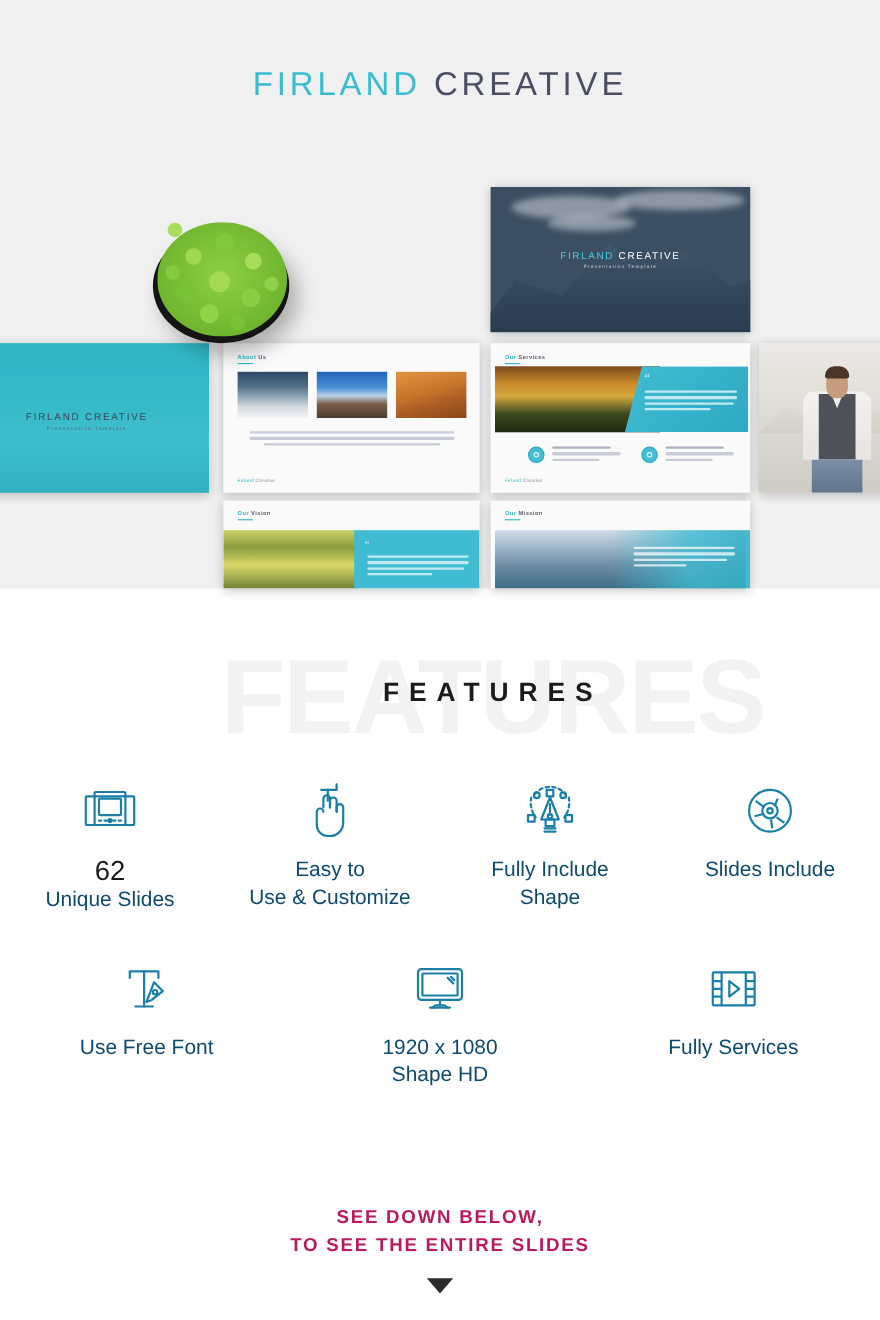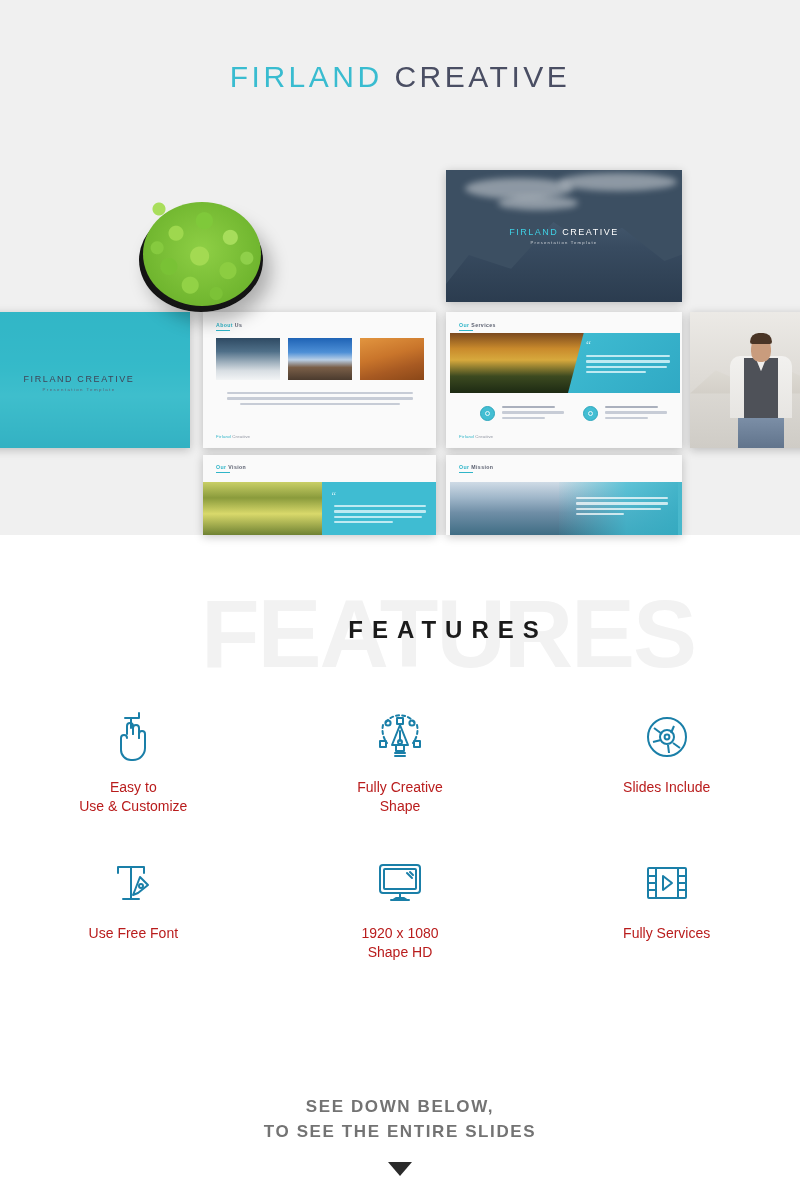--- a/index.html
+++ b/index.html
@@ -250,28 +250,28 @@
   }
   .feat-icon {
     height: 62px; display: flex; align-items: center; justify-content: center;
     margin-bottom: 10px;
   }
   .feat-icon svg { display: block; }
   .feat-big {
     font-size: 25px; color: #1b1b1b; line-height: 1.12; font-weight: 400;
   }
   .feat-text {
-    font-size: 14px; color: #b91c1c; line-height: 1.35;
+    font-size: 19px; color: #0c4a6e; line-height: 1.35;
   }
   .row2 { margin-top: 36px; }
 
   
   .footer-cta {
     position: absolute; left: 0; top: 1095px; width: 800px; text-align: center;
-    font-size: 17px; font-weight: 700; letter-spacing: 1.6px; color: #737373;
+    font-size: 17px; font-weight: 700; letter-spacing: 1.6px; color: #be185d;
     line-height: 1.45;
   }
   .arrow-down {
     position: absolute; left: 50%; top: 1162px; transform: translateX(-50%);
     width: 0; height: 0;
     border-left: 12px solid transparent;
     border-right: 12px solid transparent;
     border-top: 14px solid #2b2b2b;
   }
 </style>
@@ -401,20 +401,36 @@
 
   <div class="features-head">
     <div class="ghost">FEATURES</div>
     <div class="feat-word">FEATURES</div>
   </div>
 
   <div class="feat-grid">
 
     <div class="feat-row">
 
+      <div class="feat-cell">
+        <div class="feat-icon">
+          <svg width="50" height="40" viewBox="0 0 50 40" fill="none" stroke="#1a7fa8" stroke-width="2">
+            <rect x="3" y="7" width="44" height="26" rx="1"></rect>
+            <rect x="11" y="3" width="28" height="30" rx="1"></rect>
+            <rect x="15" y="9" width="20" height="15" rx="1"></rect>
+            <line x1="15" y1="29" x2="17" y2="29" stroke-linecap="round"></line>
+            <line x1="20" y1="29" x2="22" y2="29" stroke-linecap="round"></line>
+            <circle cx="25" cy="29" r="1.4" fill="#1a7fa8"></circle>
+            <line x1="28" y1="29" x2="30" y2="29" stroke-linecap="round"></line>
+            <line x1="33" y1="29" x2="35" y2="29" stroke-linecap="round"></line>
+          </svg>
+        </div>
+        <div class="feat-big">62</div>
+        <div class="feat-text">Unique Slides</div>
+      </div>
 
       <div class="feat-cell">
         <div class="feat-icon">
           <svg width="44" height="54" viewBox="0 0 44 54" fill="none" stroke="#1a7fa8" stroke-width="2" stroke-linecap="round" stroke-linejoin="round">
             <path d="M14 8 h14 v-5"></path>
             <path d="M20 8 v10"></path>
             <path d="M16 24 v-8 a3 3 0 0 1 6 0 v8"></path>
             <path d="M22 24 v-6 a3 3 0 0 1 6 0 v10"></path>
             <path d="M28 28 v-4 a3 3 0 0 1 6 0 v14 a12 12 0 0 1 -12 12 h-2 a10 10 0 0 1 -10 -10 v-12 a3 3 0 0 1 6 0"></path>
           </svg>
@@ -435,21 +451,21 @@
             <rect x="5" y="30" width="6" height="6"></rect>
             <rect x="39" y="30" width="6" height="6"></rect>
             <path d="M25 14 L33 34 H17 Z"></path>
             <path d="M25 20 v10"></path>
             <circle cx="25" cy="31" r="2"></circle>
             <rect x="21" y="34" width="8" height="6"></rect>
             <line x1="20" y1="42" x2="30" y2="42"></line>
             <line x1="20" y1="45" x2="30" y2="45"></line>
           </svg>
         </div>
-        <div class="feat-text">Fully Creative</div>
+        <div class="feat-text">Fully Include</div>
         <div class="feat-text">Shape</div>
       </div>
 
       <div class="feat-cell">
         <div class="feat-icon">
           <svg width="46" height="46" viewBox="0 0 46 46" fill="none" stroke="#1a7fa8" stroke-width="2">
             <circle cx="23" cy="23" r="19"></circle>
             <circle cx="23" cy="23" r="7"></circle>
             <circle cx="23" cy="23" r="2.4"></circle>
             <path d="M10 14 L18 20"></path>

